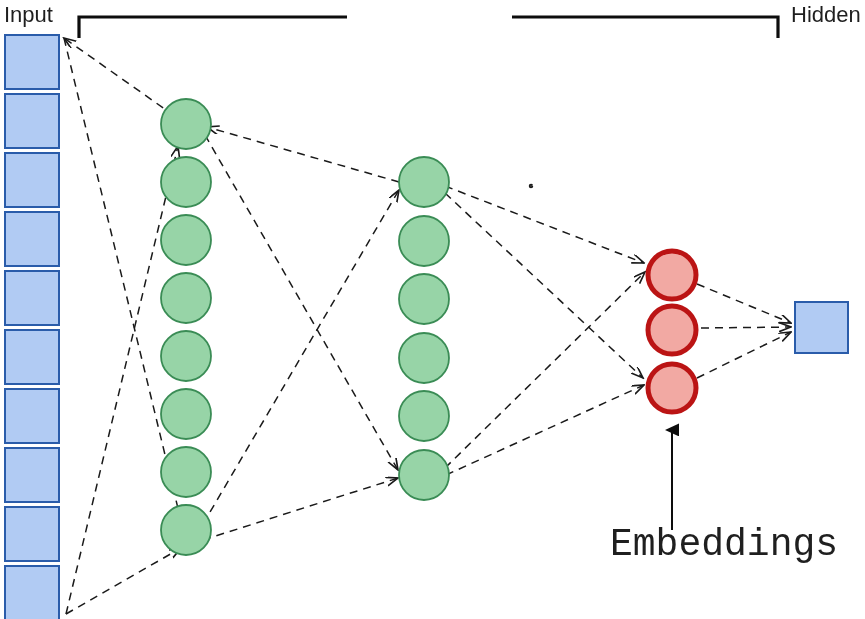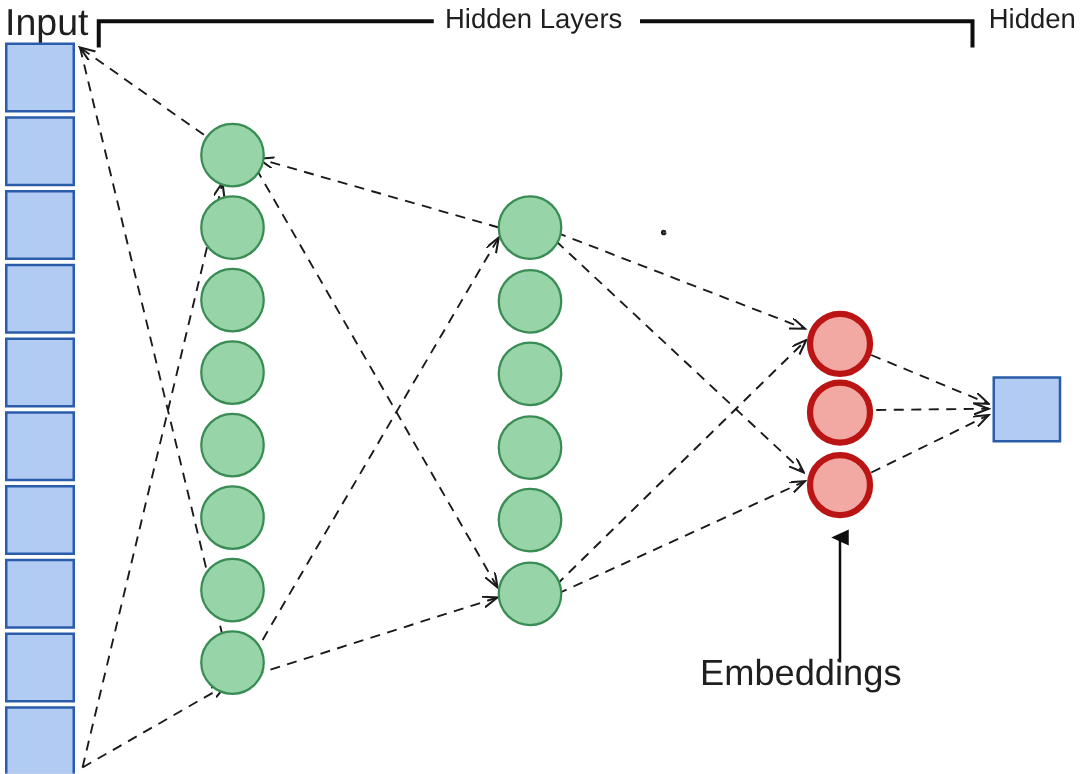--- a/index.html
+++ b/index.html
@@ -26,38 +26,39 @@
   }
   .lbl {
     position: absolute;
     color: #1f1f1f;
     white-space: nowrap;
     font-family: "Liberation Sans", sans-serif;
   }
   #label-input {
     left: 4px;
     top: 2px;
-    font-size: 30px;
+    font-size: 22px;
   }
   #label-hidden {
     left: 352px;
     top: 2px;
     font-size: 22px;
     background: #ffffff;
     padding: 0 4px;
   }
   #label-output {
     left: 791px;
     top: 2px;
     font-size: 22px;
   }
   #label-embeddings {
-    left: 560px;
+    left: 610px;
     top: 523px;
-    font-size: 29px;
+    font-size: 38px;
+    font-family: Liberation Mono, monospace;
   }
 </style>
 </head>
 <body>
 
 <div id="canvas">
 
   <svg id="diagram-svg" viewBox="0 0 865 619" xmlns="http://www.w3.org/2000/svg">
     <defs>
       <marker id="edgeArrow" markerWidth="9" markerHeight="9" refX="8" refY="3" orient="auto" markerUnits="strokeWidth">
@@ -143,17 +144,16 @@
     <g>
       <rect x="795" y="302" width="53" height="51" fill="#b1cbf3" stroke="#2a5caa" stroke-width="2"></rect>
     </g>
 
     <g>
       <line x1="672" y1="530" x2="672" y2="430" stroke="#0d0d0d" stroke-width="2" marker-end="url(#solidArrow)"></line>
     </g>
   </svg>
 
   <div class="lbl" id="label-input">Input</div>
-  <div class="lbl" id="label-hidden">Hidden Layers</div>
   <div class="lbl" id="label-output">Hidden</div>
   <div class="lbl" id="label-embeddings">Embeddings</div>
 
 </div>
 
 </body></html>

